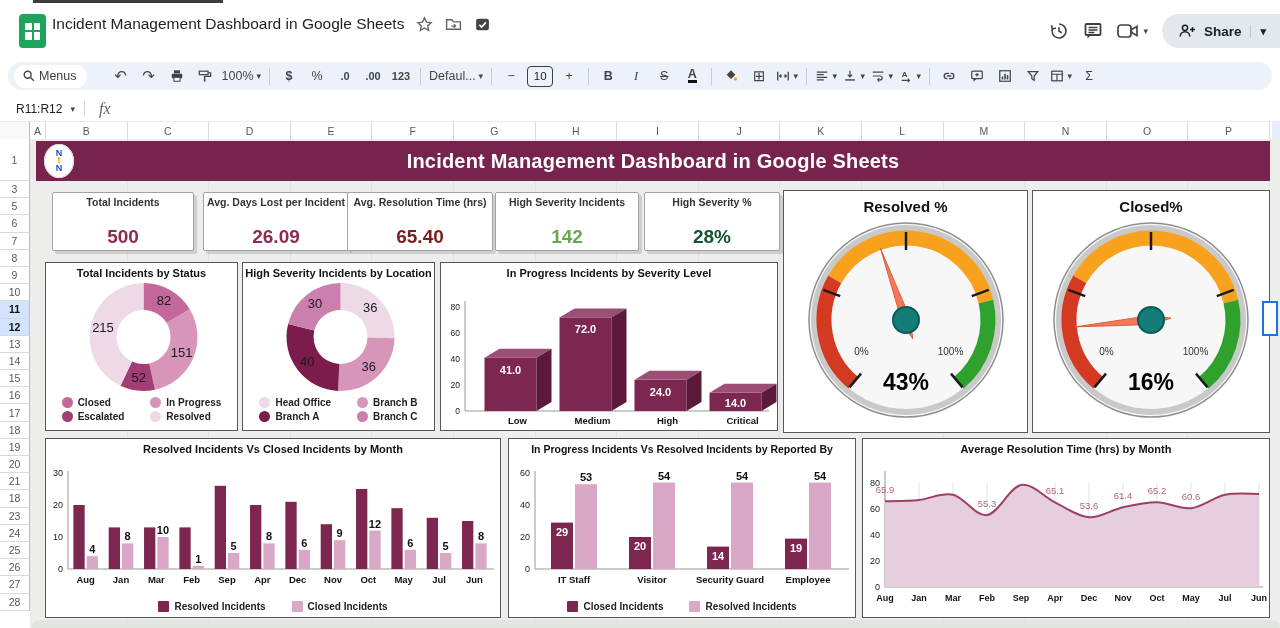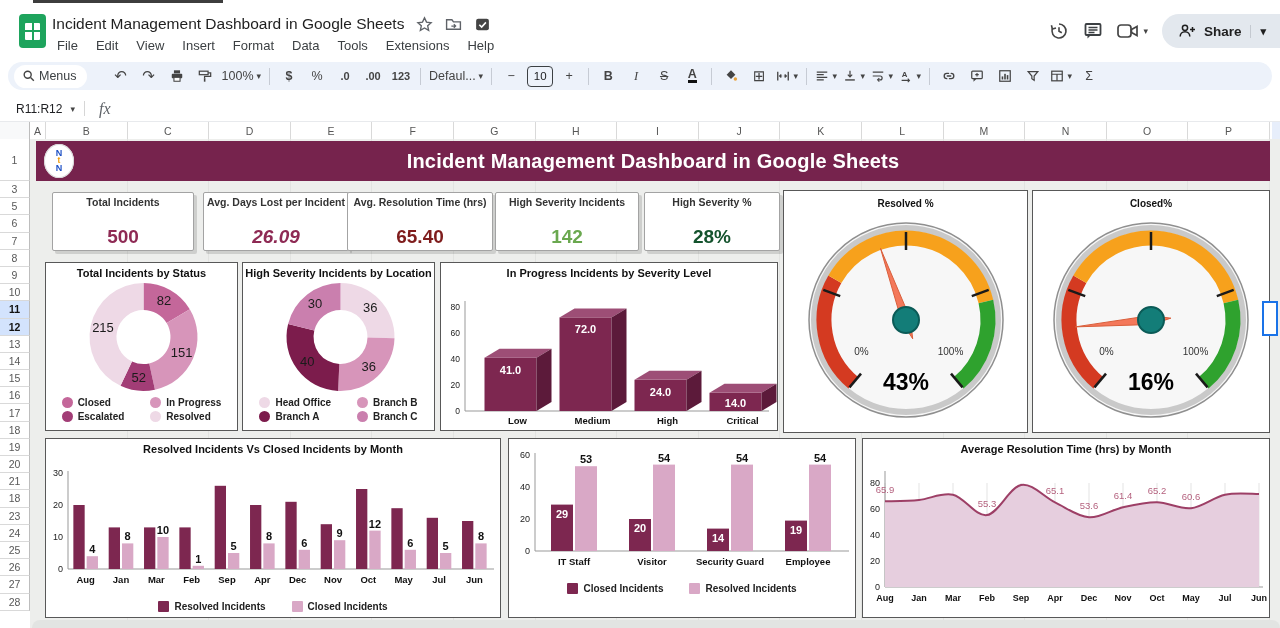--- a/index.html
+++ b/index.html
@@ -70,21 +70,21 @@
     box-shadow:0 0 0 1px #d8d8d8 inset}
   .logo span{font-size:9px;font-weight:bold;color:#1c4fc4}
   .logo span.t{color:#f09b07;font-size:8.5px}
   .kpi{position:absolute;top:53px;height:57px;background:#fff;border:1px solid #a3a3a3;border-radius:2px;
     box-shadow:3px 3px 0 rgba(0,0,0,.13);display:flex;flex-direction:column;align-items:center;justify-content:center;gap:18px}
   .kpi-label{font-size:10.5px;font-weight:bold;color:#333}
   .kpi-value{font-size:19px;font-weight:bold}
   .panel{position:absolute;background:#fff;border:1px solid #585858;box-sizing:border-box}
   .chart-title{font-size:11px;font-weight:bold;color:#111;text-align:center;padding-top:4px;height:14px;
     white-space:nowrap;overflow:hidden}
-  .gauge-title{font-size:10px;padding-top:7px}
+  .gauge-title{font-size:15px;padding-top:7px}
   .legend{display:flex;justify-content:center;align-items:center;gap:26px;font-size:10px;font-weight:bold;color:#222}
   .legend.gridlg{display:grid;grid-template-columns:auto auto;column-gap:26px;row-gap:3px;justify-content:center;gap-row:2px}
   .lg-item{display:flex;align-items:flex-end;gap:5px}
   .sw{width:11px;height:11px;display:inline-block}
   .sw.dot{border-radius:50%}
   .sw.sq{border-radius:1px}
   .sel-box{position:absolute;left:1232px;top:162px;width:16px;height:35px;background:#fff;
     border:2px solid #1a73e8;box-sizing:border-box}
   .bottom-strip{position:absolute;left:2px;top:481px;width:1248px;height:8px;background:#e2e4e2;
     border-radius:8px 8px 0 0}
@@ -105,31 +105,20 @@
       </svg>
     <svg class="tr-ic" viewBox="0 0 16 16">
         <path d="M1.5 3.5h5l1.5 2h6.5v7h-13z" fill="none" stroke="#5f6368" stroke-width="1.3"></path>
         <path d="M6 9.5h4M8.3 7.8 10 9.5 8.3 11.2" fill="none" stroke="#5f6368" stroke-width="1.2"></path>
       </svg>
     <svg class="tr-ic" viewBox="0 0 16 16">
         <rect x="2" y="2.5" width="12" height="11" rx="2" fill="#444"></rect>
         <path d="M5 8.2 7.2 10.4 11.2 6" fill="none" stroke="#fff" stroke-width="1.5"></path>
       </svg>
   </div>
-  <div class="menu-row" id="menu-row">
-      <span class="menu-item">File</span>
-      <span class="menu-item">Edit</span>
-      <span class="menu-item">View</span>
-      <span class="menu-item">Insert</span>
-      <span class="menu-item">Format</span>
-      <span class="menu-item">Data</span>
-      <span class="menu-item">Tools</span>
-      <span class="menu-item">Extensions</span>
-      <span class="menu-item">Help</span>
-    </div>
 
   <div class="top-right">
     <svg class="tr-ic" style="width:20px;height:20px" viewBox="0 0 20 20">
         <path d="M10 3a7 7 0 1 1-6.6 4.6" fill="none" stroke="#444" stroke-width="1.6"></path>
         <path d="M2.4 4.2 3.4 7.9 7 6.9" fill="none" stroke="#444" stroke-width="1.6"></path>
         <path d="M10 6.2v4l2.8 1.6" fill="none" stroke="#444" stroke-width="1.6"></path>
       </svg>
     <svg class="tr-ic" style="width:20px;height:20px" viewBox="0 0 20 20">
         <rect x="2.5" y="3" width="15" height="11" rx="1" fill="none" stroke="#3c4043" stroke-width="1.8"></rect>
         <path d="M5.5 6.5h9M5.5 9h9M5.5 11.5h6" stroke="#3c4043" stroke-width="1.4"></path>
@@ -352,21 +341,21 @@
       </div>
       <span class="banner-title">Incident Management Dashboard in Google Sheets</span>
     </div>
 
     <div class="kpi" style="left:22px;width:140px">
       <span class="kpi-label">Total Incidents</span>
         <span class="kpi-value" style="color: rgb(142, 42, 84);">500</span>
       </div>
     <div class="kpi" style="left:173px;width:144px">
       <span class="kpi-label">Avg. Days Lost per Incident</span>
-        <span class="kpi-value" style="color: rgb(142, 42, 84); font-style: italic;">26.09</span>
+        <span class="kpi-value" style="color: rgb(142, 42, 84);">26.09</span>
       </div>
     <div class="kpi" style="left:317px;width:144px">
       <span class="kpi-label">Avg. Resolution Time (hrs)</span>
         <span class="kpi-value" style="color: #7f1d1d;">65.40</span>
       </div>
     <div class="kpi" style="left:465px;width:142px">
       <span class="kpi-label">High Severity Incidents</span>
         <span class="kpi-value" style="color: rgb(106, 168, 79);">142</span>
       </div>
     <div class="kpi" style="left:614px;width:134px">
@@ -575,20 +564,21 @@
             <span>Resolved Incidents</span>
           </span>
           <span class="lg-item">
             <span class="sw sq" style="background: rgb(217, 168, 198);"></span>
             <span>Closed Incidents</span>
           </span>
         </div>
     </div>
 
     <div class="panel" style="left:478px;top:299px;width:348px;height:180px">
+      <div class="chart-title" style="font-size:10.5px">In Progress Incidents Vs Resolved Incidents by Reported By</div>
       <svg width="344" height="140">
           <path d="M26,14V112H340" stroke="#999" stroke-width="1" fill="none"></path>
           <text x="21" y="115" font-size="9" fill="#222" font-weight="normal" text-anchor="end">0</text>
           <text x="21" y="83" font-size="9" fill="#222" font-weight="normal" text-anchor="end">20</text>
           <text x="21" y="51" font-size="9" fill="#222" font-weight="normal" text-anchor="end">40</text>
           <text x="21" y="19" font-size="9" fill="#222" font-weight="normal" text-anchor="end">60</text>
           <rect x="42" y="65.6" width="22" height="46.400000000000006" fill="#7d2750"></rect>
           <text x="53" y="78.6" font-size="11" fill="#fff" font-weight="bold" text-anchor="middle">29</text>
           <rect x="66" y="27.19999999999999" width="22" height="84.80000000000001" fill="#d9a8c6"></rect>
           <text x="77" y="24.19999999999999" font-size="11" fill="#111" font-weight="bold" text-anchor="middle">53</text>

